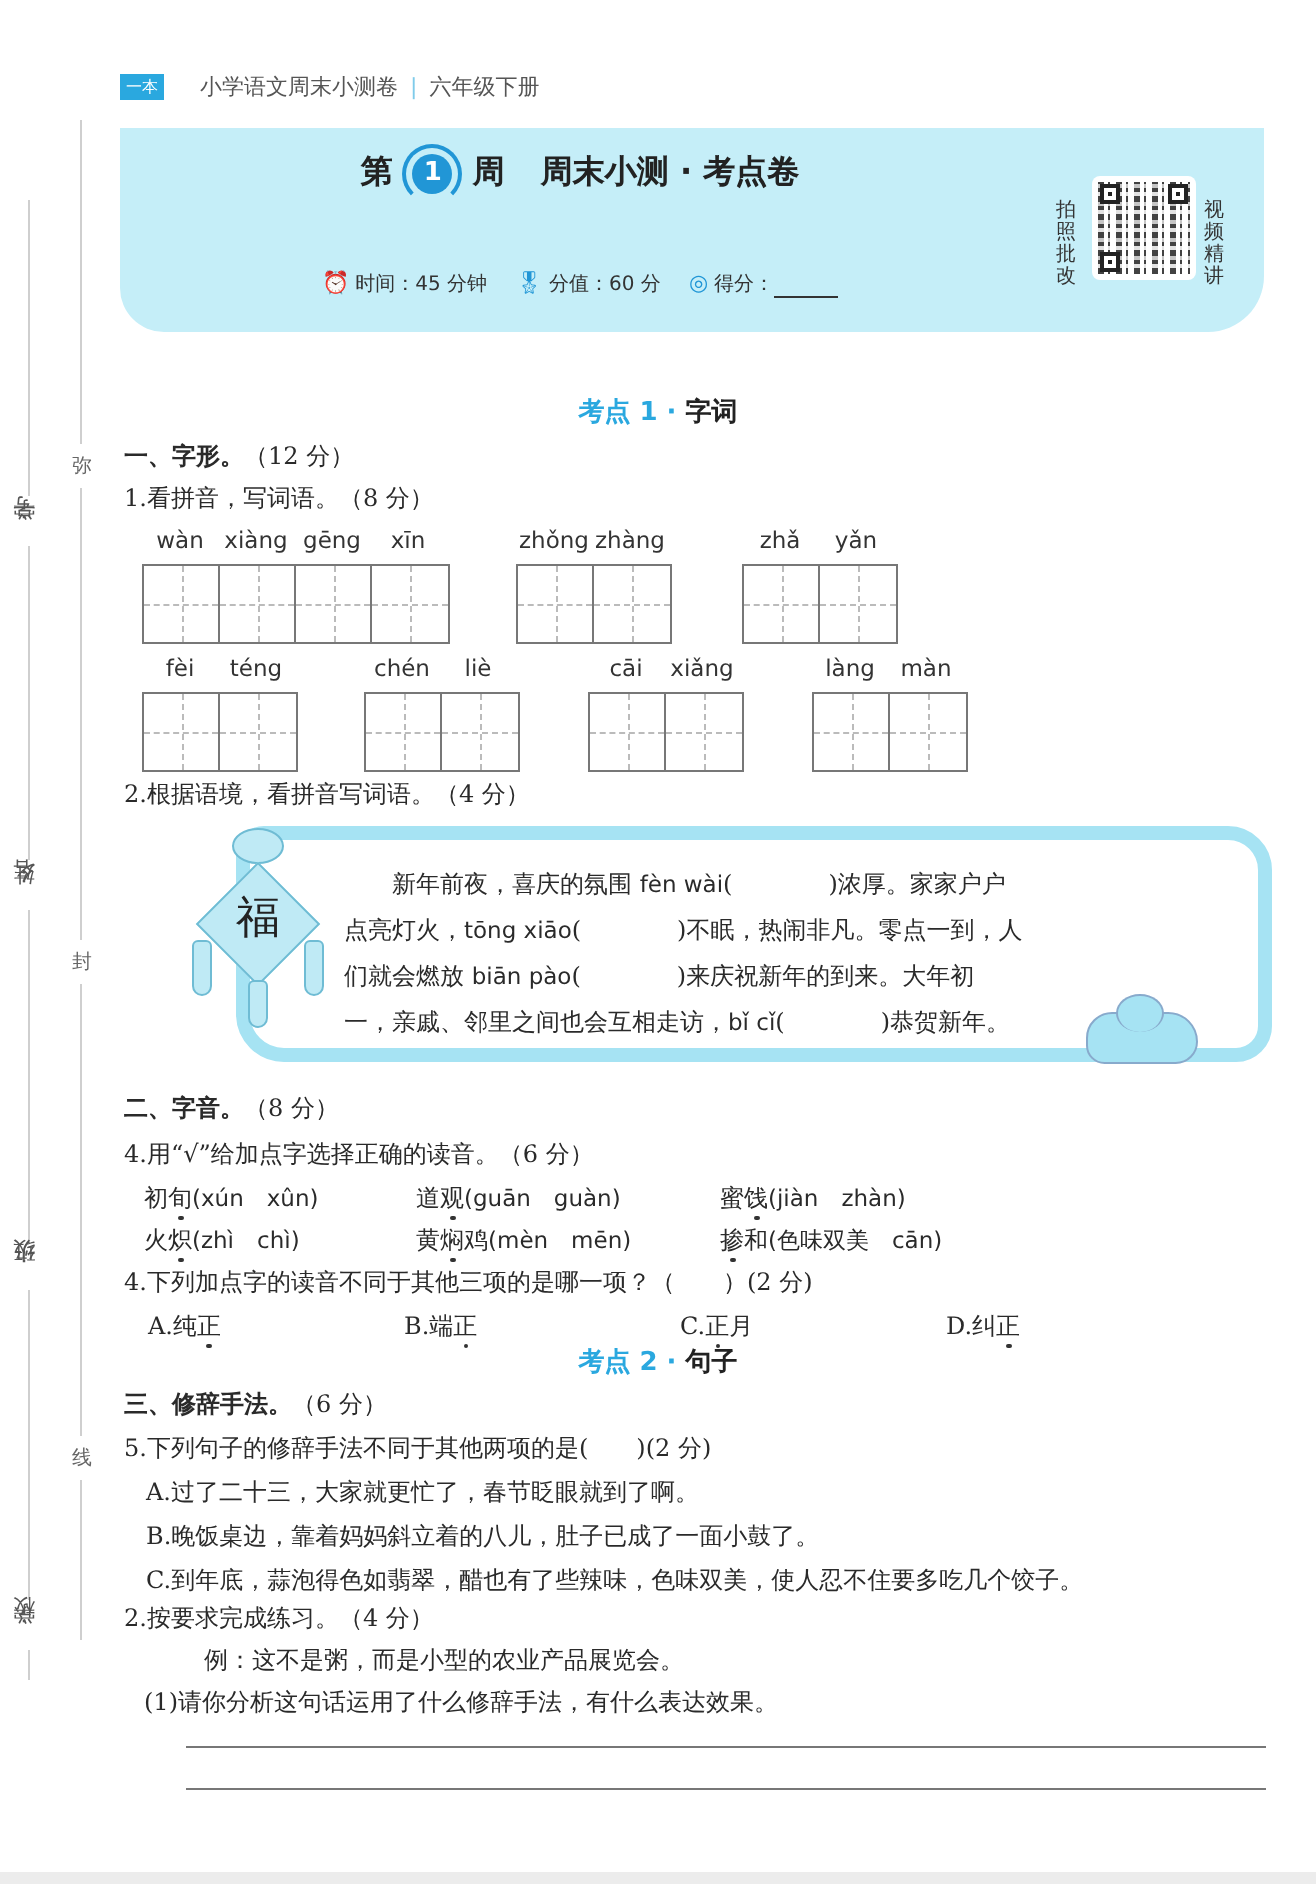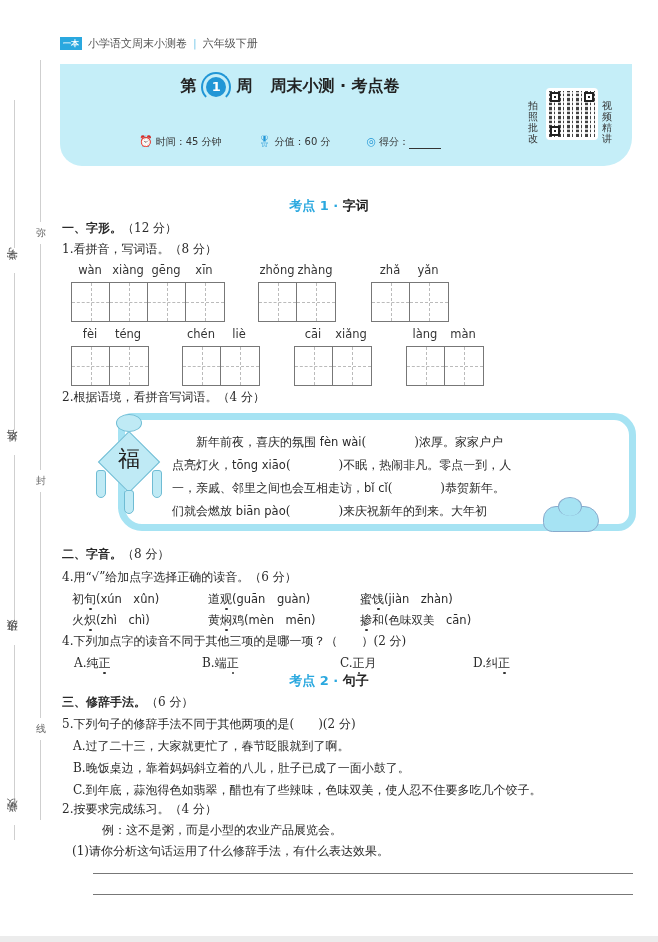--- a/index.html
+++ b/index.html
@@ -1,29 +1,29 @@
 <!DOCTYPE html>
 <html><head>
 <meta charset="utf-8">
 <style>
 *{box-sizing:border-box;margin:0;padding:0}
 html,body{width:658px;height:942px;background:#fff;overflow:hidden}
 body{position:relative;font-family:"DejaVu Serif","Liberation Serif",serif;color:#2a2a2a}
 .abs{position:absolute}
 
 .brand{left:60px;top:36px;height:14px;display:flex;align-items:center;font-family:"DejaVu Sans",sans-serif;font-size:11px;color:#555}
-.brand .logo{background:#2aa8df;color:#fff;font-size:8px;padding:1px 3px;margin-right:6px;font-weight:bold}
+.brand .logo{background:#2aa8df;color:#fff;font-size:8px;padding:1px 3px;margin-right:18px;font-weight:normal}
 .brand .sep{color:#7fcbea;margin:0 6px}
 
 .banner{left:60px;top:64px;width:572px;height:102px;background:#c5eef8;border-radius:0 0 28px 22px}
 .banner-title{position:absolute;left:0;width:460px;top:12px;text-align:center;font-family:"DejaVu Sans",sans-serif;font-weight:bold;font-size:16px;color:#222;display:flex;justify-content:center;align-items:center;gap:4px}
 .week-badge{display:inline-block;width:20px;height:20px;border-radius:50%;background:#2196d6;color:#fff;font-size:13px;line-height:20px;text-align:center;margin:0 6px;position:relative}
 .week-badge:before{content:"";position:absolute;left:-5px;top:-5px;width:30px;height:30px;border:2px solid #2196d6;border-radius:50%;border-bottom-color:transparent;box-sizing:border-box}
 .banner-sub{position:absolute;left:0;width:460px;top:48px;text-align:center;font-family:"DejaVu Sans",sans-serif;font-weight:bold;font-size:11px;color:#333}
-.banner-meta{position:absolute;left:0;width:460px;top:71px;display:flex;justify-content:center;gap:36px;font-family:"DejaVu Sans",sans-serif;font-size:10px;color:#333}
+.banner-meta{position:absolute;left:0;width:460px;top:71px;display:flex;justify-content:center;gap:14px;font-family:"DejaVu Sans",sans-serif;font-size:10px;color:#333}
 .banner-meta .ic{color:#2196d6;font-size:11px;margin-right:3px}
 .score-blank{display:inline-block;width:32px;border-bottom:1px solid #333;height:10px;vertical-align:bottom}
 .qr-wrap{position:absolute;left:528px;top:88px;width:82px;height:56px}
 .qr-side{position:absolute;top:12px;width:12px;font-family:"DejaVu Sans",sans-serif;font-size:10px;line-height:11px;color:#333;}
 .qr{position:absolute;left:18px;top:0;width:52px;height:52px;background:#fff;border-radius:4px;padding:3px}
 .qr-inner{width:100%;height:100%;background:
  repeating-linear-gradient(90deg,#222 0 3px,#fff 3px 5px,#222 5px 6px,#fff 6px 9px),
  #222;opacity:.85;position:relative}
 .qr-inner:before{content:"";position:absolute;inset:0;background:repeating-linear-gradient(0deg,transparent 0 3px,rgba(255,255,255,.85) 3px 5px,transparent 5px 7px,rgba(255,255,255,.7) 7px 9px)}
 .qr-corner{position:absolute;width:10px;height:10px;border:2px solid #222;background:#fff;box-shadow:inset 0 0 0 2px #fff,inset 0 0 0 5px #222;z-index:2}
@@ -205,22 +205,22 @@
   <div class="fu-char">福</div>
 </div>
 <div class="tassel" style="left:96px;top:470px;height:28px"></div>
 <div class="tassel" style="left:152px;top:470px;height:28px"></div>
 <div class="tassel" style="left:124px;top:490px;height:24px"></div>
 <div class="cloud"></div>
 
 <div class="story">
   <div style="text-indent:24px"><span>新年前夜，喜庆的氛围 </span><span class="p">fèn wài</span><span>(　　　　)浓厚。家家户户</span></div>
   <div><span>点亮灯火，</span><span class="p">tōng xiāo</span><span>(　　　　)不眠，热闹非凡。零点一到，人</span></div>
+  <div><span>们就会燃放 </span><span class="p">biān pào</span><span>(　　　　)来庆祝新年的到来。大年初</span></div>
   <div><span>一，亲戚、邻里之间也会互相走访，</span><span class="p">bǐ cǐ</span><span>(　　　　)恭贺新年。</span></div>
-  <div><span>们就会燃放 </span><span class="p">biān pào</span><span>(　　　　)来庆祝新年的到来。大年初</span></div>
 </div>
 
 <div class="h1" style="top:546px">
   <span>二、字音。</span><span class="pts">（8 分）</span>
 </div>
 <div class="q" style="top:569px">4.用“√”给加点字选择正确的读音。（6 分）</div>
 
 <div class="row" style="left:72px;top:591px;width:560px;height:20px">
   <span class="it" style="left:0"><span><span>初</span><span class="dot">旬</span></span><span class="p">(xún　xûn)</span></span>
   <span class="it" style="left:136px"><span><span>道</span><span class="dot">观</span></span><span class="p">(guān　guàn)</span></span>

